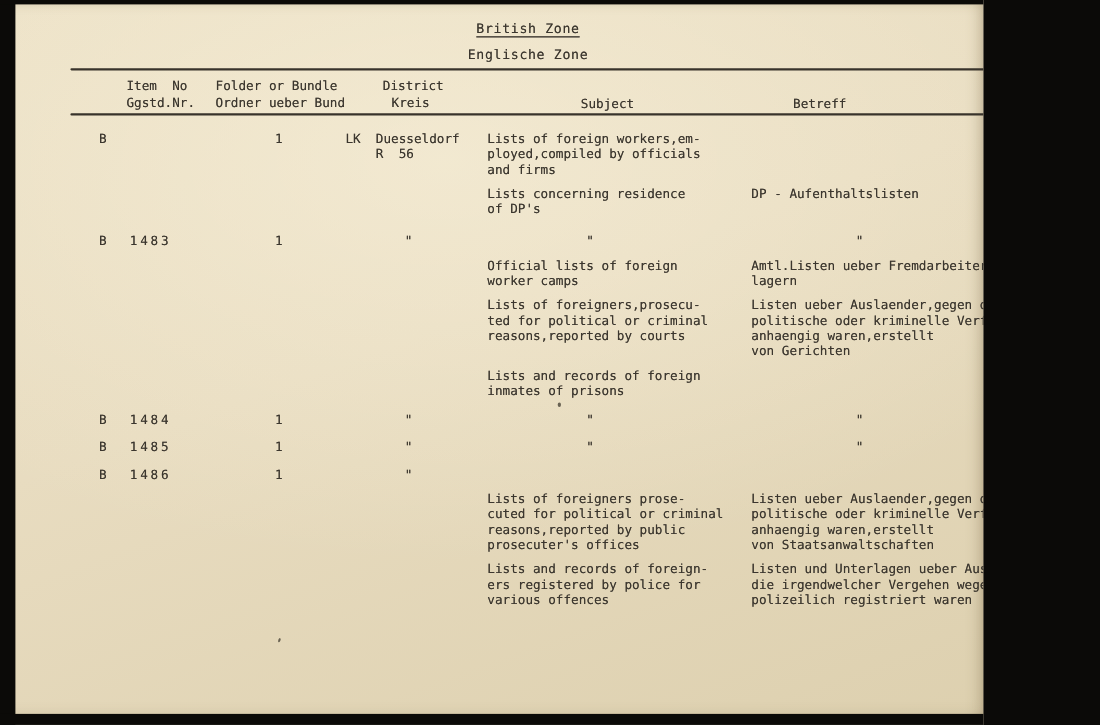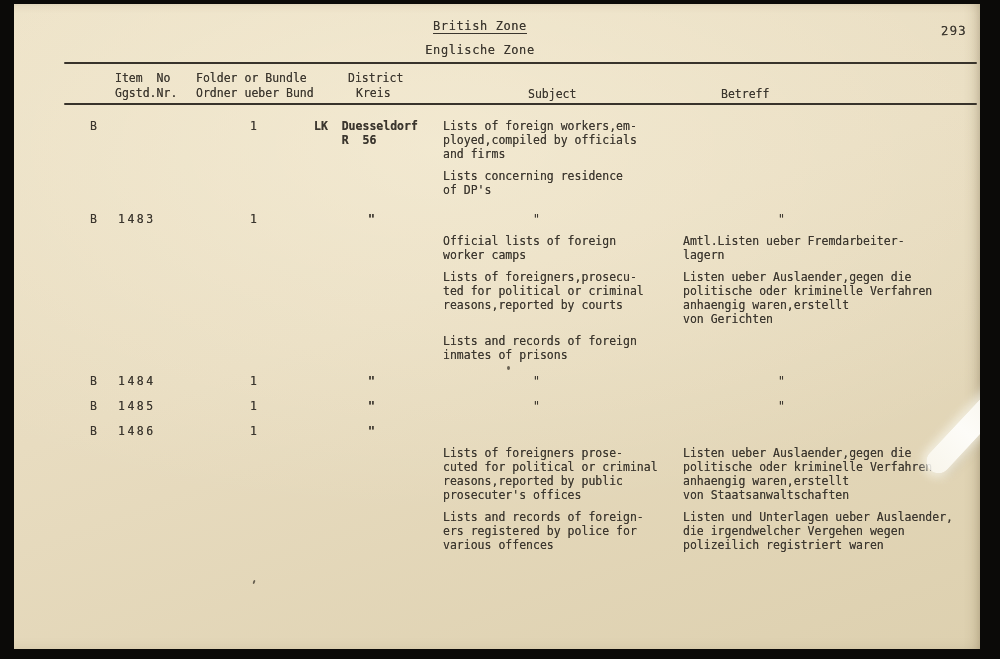--- a/index.html
+++ b/index.html
@@ -1,17 +1,17 @@
 <!DOCTYPE html>
 <html><head>
 <meta charset="utf-8">
 <style>
   html,body { margin:0; padding:0; background:#0b0a08; }
   .canvas {
-    position:relative; width:980px; height:659px; overflow:hidden;
+    position:relative; width:894px; height:659px; overflow:hidden;
     background:
       radial-gradient(120% 90% at 45% 22%, rgba(255,249,230,0.40), rgba(255,249,230,0) 62%),
       linear-gradient(160deg, #ece1c6 0%, #e8dcc0 45%, #ddd0af 100%);
     box-shadow: inset -10px 0 14px -8px rgba(95,78,48,0.30),
                 inset 0 -12px 16px -9px rgba(95,78,48,0.35),
                 inset 0 10px 12px -9px rgba(95,78,48,0.25);
     font-family: "DejaVu Sans Mono", "Liberation Mono", monospace;
     color:#3b362e;
   }
   .txt { position:absolute; white-space:pre; font-size:11.5px; line-height:14px;
@@ -52,21 +52,21 @@
 
   
   .tbody { position:absolute; left:0; top:119px; width:1000px; }
   .trow { display:grid; grid-template-columns:30px 130px 60px 130px 240px 1fr;
           padding-left:88px; row-gap:8px; }
   .cell { white-space:pre; font-size:11.5px; line-height:14px;
           text-shadow:0 0 0.5px rgba(59,54,46,0.65); }
   .letter { grid-column:1; padding-left:2px; }
   .itemno { grid-column:2; letter-spacing:2.5px; }
   .folder { grid-column:3; padding-left:2px; }
-  .district { grid-column:4; padding-left:6px;font-weight:bold; }
+  .district { grid-column:4; padding-left:6px; }
   .subject { grid-column:5; padding-left:5px; }
   .betreff { grid-column:6; padding-left:5px; }
   .qd { padding-left:60px; }
   .qs { padding-left:95px; }
   .qb { padding-left:100px; }
 
   
   .glare { position:absolute; left:912px; top:416px; width:115px; height:24px;
            border-radius:14px; transform:rotate(-47deg);
            background:linear-gradient(90deg, rgba(252,251,245,0.85), #fdfcf8 45%, rgba(251,249,241,0.9));
@@ -107,20 +107,21 @@
     <div class="trow">
       <div class="cell letter">B</div>
       <div class="cell folder">1</div>
       <div class="cell district">LK  Duesseldorf
     R  56</div>
       <div class="cell subject">Lists of foreign workers,em-
 ployed,compiled by officials
 and firms</div>
       <div class="cell subject">Lists concerning residence
 of DP's</div>
+      <div class="cell betreff">DP - Aufenthaltslisten</div>
     </div>
 
     <div class="trow" style="margin-top:15px">
       <div class="cell letter">B</div>
       <div class="cell itemno">1483</div>
       <div class="cell folder">1</div>
       <div class="cell district qd">"</div>
       <div class="cell subject qs">"</div>
       <div class="cell betreff qb">"</div>
       <div class="cell subject">Official lists of foreign

